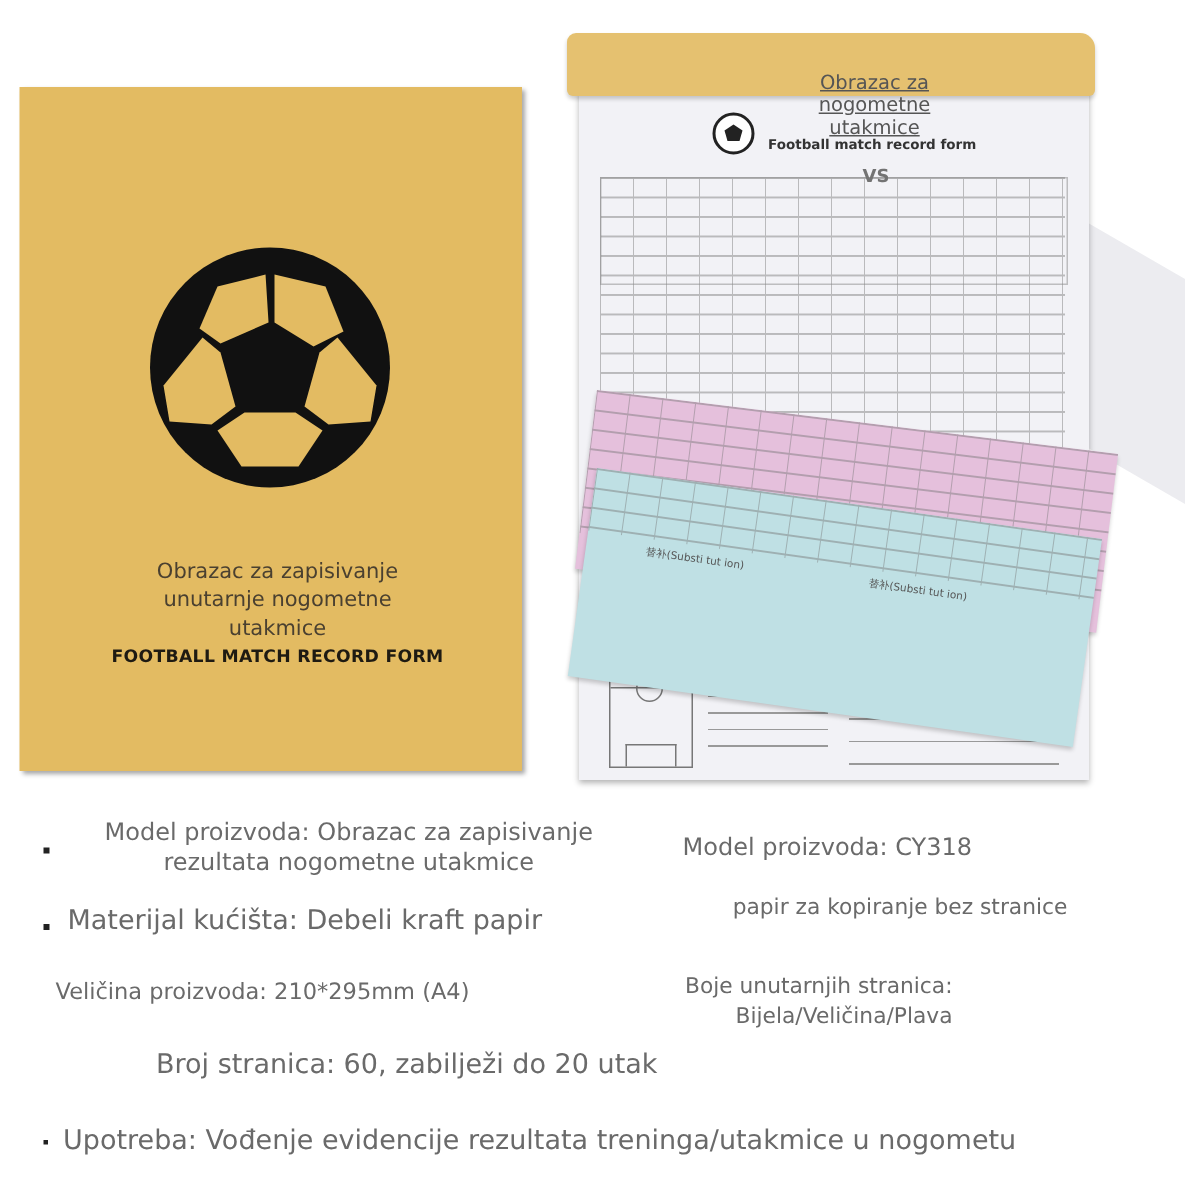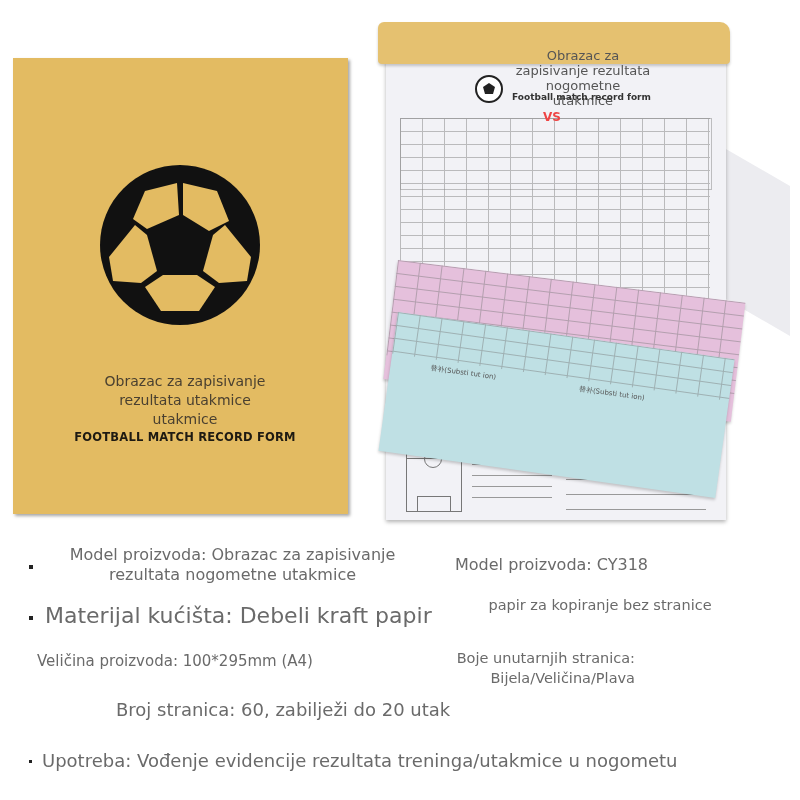--- a/index.html
+++ b/index.html
@@ -6,26 +6,26 @@
   body{width:800px;height:800px;position:relative;overflow:hidden;font-family:"DejaVu Sans","Liberation Sans",sans-serif;color:#555;}
   .abs{position:absolute;}
   
   .cover{left:13px;top:58px;width:335px;height:456px;background:#e3bb62;box-shadow:2px 2px 3px rgba(0,0,0,0.35);}
   .ball{left:95px;top:163px;width:170px;height:165px;}
   .cover-title{left:75px;top:372px;width:220px;text-align:center;font-size:14px;line-height:19px;color:#4a4030;}
   .cover-sub{left:60px;top:430px;width:250px;text-align:center;font-size:11.5px;font-weight:bold;color:#1e1a12;letter-spacing:0.2px;}
   .pad-top{left:378px;top:22px;width:352px;height:42px;background:#e5c170;border-radius:6px 10px 4px 4px;box-shadow:0 2px 3px rgba(0,0,0,0.2);}
   .page-white{left:386px;top:60px;width:340px;height:460px;background:#f2f2f6;box-shadow:0 2px 4px rgba(0,0,0,0.3);}
   .page-back{left:700px;top:160px;width:90px;height:150px;background:#ececf0;transform:skewY(30deg);}
-  .overlay-title{left:488px;top:48px;width:190px;text-align:center;font-size:13px;line-height:15px;color:#555;}
+  .overlay-title{left:488px;top:48px;width:190px;text-align:center;font-size:13px;line-height:15px;color:#555;text-decoration:underline;}
   .form-sub{left:512px;top:92px;font-size:9px;font-weight:bold;color:#333;}
   .pink{left:398px;top:260px;width:350px;height:120px;background:#e5c0dc;transform:rotate(7deg);transform-origin:left top;box-shadow:0 2px 3px rgba(0,0,0,0.2);}
   .blue{left:398px;top:312px;width:340px;height:140px;background:#bfe0e4;transform:rotate(8deg);transform-origin:left top;box-shadow:0 2px 3px rgba(0,0,0,0.2);}
   .grid{background-image:linear-gradient(#777 1px,transparent 1px),linear-gradient(90deg,#777 1px,transparent 1px);background-size:100% 13px,22px 100%;opacity:0.45;}
-  .vs{left:543px;top:110px;font-size:12px;font-weight:bold;color:#ef4444;}
+  .vs{left:575px;top:110px;font-size:12px;font-weight:bold;color:#737373;}
   .sub-label{font-size:7px;color:#555;}
   
   .spec{font-size:16px;color:#6a6a6a;text-align:center;}
   .bullet{width:4px;height:4px;background:#222;}
 </style>
 </head>
 <body>
 
 <div class="abs cover"></div>
 <svg class="abs ball" viewBox="0 0 170 165">
@@ -33,21 +33,21 @@
   <g fill="#e3bb62">
     <polygon points="50,28 82,20 84,52 52,66 38,56"></polygon>
     <polygon points="88,20 122,28 134,58 114,68 88,52"></polygon>
     <polygon points="14,94 40,62 52,72 62,108 46,120 18,118"></polygon>
     <polygon points="156,94 130,62 118,72 108,108 124,120 152,118"></polygon>
     <polygon points="50,124 68,112 102,112 120,124 104,148 66,148"></polygon>
   </g>
 </svg>
 <div class="abs cover-title">
   <div>Obrazac za zapisivanje</div>
-  <div>rezultata utakmice</div>
+  <div>unutarnje nogometne</div>
   <div>utakmice</div>
 </div>
 <div class="abs cover-sub">FOOTBALL MATCH RECORD FORM</div>
 
 <div class="abs page-back"></div>
 <div class="abs page-white">
   <div class="abs grid" style="left:14px;top:58px;width:310px;height:200px;"></div>
   <div class="abs" style="left:14px;top:58px;width:310px;height:70px;border:1px solid #888;opacity:0.5;"></div>
   <div class="abs" style="left:20px;top:345px;width:54px;height:105px;border:1px solid #777;">
     <div style="position:absolute;left:0;top:52px;width:100%;height:1px;background:#777;"></div>
@@ -66,42 +66,41 @@
   <div class="sub-label" style="position:absolute;left:40px;top:46px;">替补(Substi tut ion)</div>
   <div class="sub-label" style="position:absolute;left:190px;top:46px;">替补(Substi tut ion)</div>
 </div>
 <div class="abs pad-top"></div>
 <svg class="abs" style="left:474px;top:74px;width:30px;height:30px;" viewBox="0 0 30 30">
   <circle cx="15" cy="15" r="13" fill="#fff" stroke="#222" stroke-width="2"></circle>
   <polygon points="15,9 21,13 19,20 11,20 9,13" fill="#222"></polygon>
 </svg>
 <div class="abs overlay-title">
   <div>Obrazac za</div>
-  <div>zapisivanje rezultata</div>
   <div>nogometne</div>
   <div>utakmice</div>
 </div>
 <div class="abs form-sub">Football match record form</div>
 <div class="abs vs">VS</div>
 
 <div class="abs bullet" style="left:29px;top:565px;"></div>
 <div class="abs spec" style="left:55px;top:545px;width:355px;line-height:20px;">
   <div>Model proizvoda: Obrazac za zapisivanje</div>
   <div>rezultata nogometne utakmice</div>
 </div>
 <div class="abs spec" style="left:455px;top:555px;">Model proizvoda: CY318</div>
 
 <div class="abs bullet" style="left:29px;top:616px;"></div>
-<div class="abs spec" style="left:45px;top:603px;font-size:22px;">Materijal kućišta: Debeli kraft papir</div>
+<div class="abs spec" style="left:45px;top:603px;font-size:18px;">Materijal kućišta: Debeli kraft papir</div>
 <div class="abs spec" style="left:430px;top:595px;width:340px;font-size:14.5px;line-height:20px;">
   <div>papir za kopiranje bez stranice</div>
 </div>
 
-<div class="abs spec" style="left:37px;top:652px;font-size:15px;">Veličina proizvoda: 100*295mm (A4)</div>
+<div class="abs spec" style="left:37px;top:652px;font-size:15px;">Veličina proizvoda: 210*295mm (A4)</div>
 <div class="abs spec" style="left:430px;top:648px;width:205px;font-size:14.5px;line-height:20px;text-align:right;">
   <div>Boje unutarnjih stranica:</div>
   <div>Bijela/Veličina/Plava</div>
 </div>
 
-<div class="abs spec" style="left:104px;top:699px;font-size:18px;margin-left:12px;">Broj stranica: 60, zabilježi do 20 utak</div>
+<div class="abs spec" style="left:104px;top:699px;font-size:18px;">Broj stranica: 60, zabilježi do 20 utak</div>
 
 <div class="abs bullet" style="left:29px;top:760px;width:3px;height:3px;"></div>
 <div class="abs spec" style="left:42px;top:750px;font-size:18px;">Upotreba: Vođenje evidencije rezultata treninga/utakmice u nogometu</div>
 
 </body></html>

